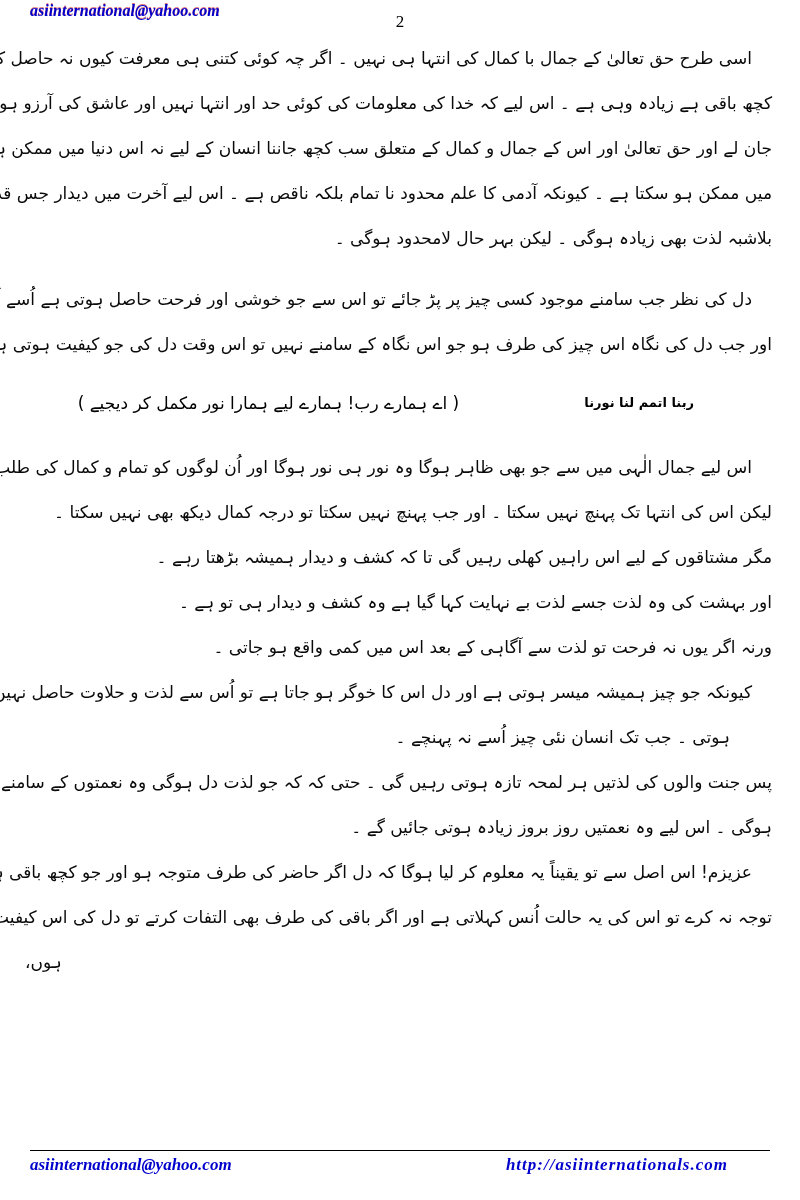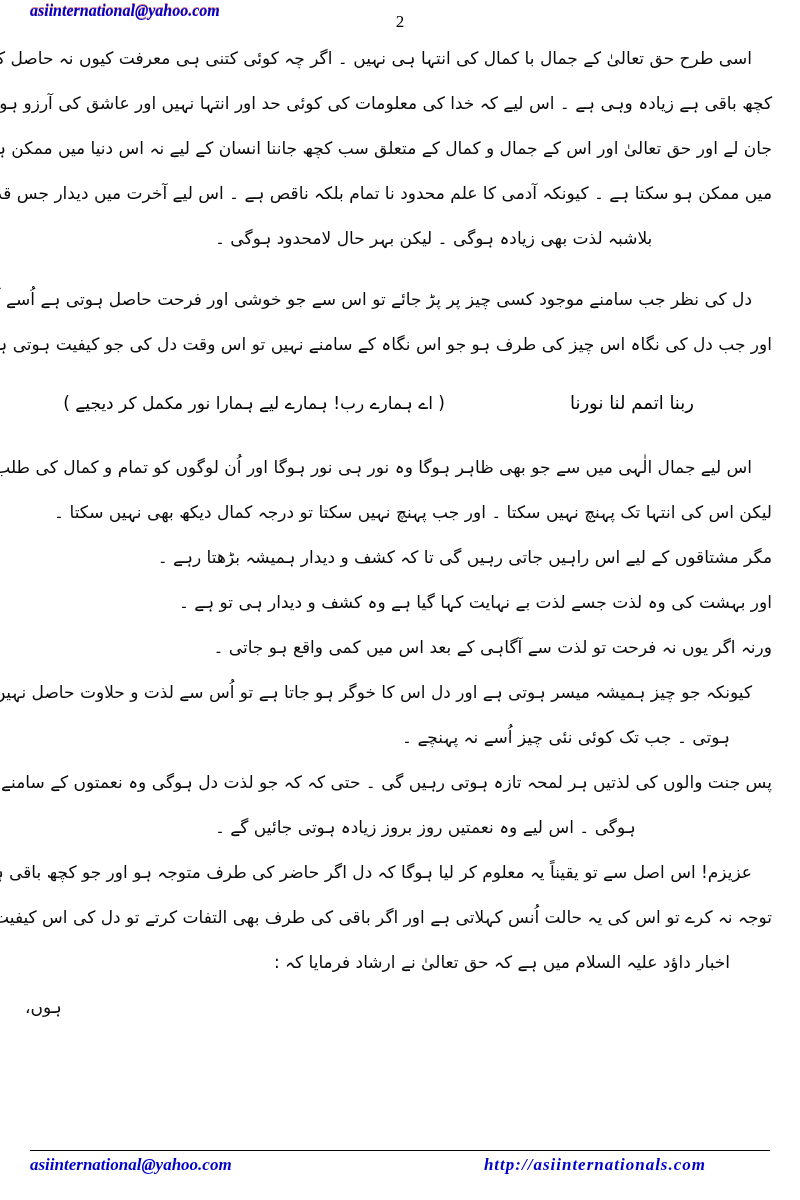--- a/index.html
+++ b/index.html
@@ -36,51 +36,52 @@
     direction: rtl; unicode-bidi: embed;
     text-align: right;
     font-size: 17px;
     height: 45px; line-height: 45px;
     white-space: nowrap;
     font-family: "DejaVu Sans", sans-serif;
     color: #0a0a0a;
   }
   .ind  { padding-right: 20px; }
   .pr40 { padding-right: 42px; }
-  .ctl  { text-align: left; padding-left: 190px; white-space: nowrap; }
+  .ctl  { text-align: right; padding-left: 190px; white-space: nowrap; }
   .ctr  { text-align: left; padding-left: 0; }
   .mtp  { margin-top: 16px; }
   .mtp2 { margin-top: 19px; }
   
   .dua {
     direction: rtl; display: flex; align-items: center;
     margin-top: 13px; height: 46px;
     padding-right: 78px;
   }
   .dua-ar {
-    font-size: 18px; line-height: 46px;
+    font-size: 13px; line-height: 46px;
     font-family: "DejaVu Sans", sans-serif;
     white-space: nowrap;
+    font-weight: bold;
   }
   .dua-tr {
     font-size: 17px; line-height: 46px;
     margin-right: 125px;
     white-space: nowrap;
   }
   
   .ftr { position: absolute; left: 30px; right: 30px; top: 1150px; }
   .ftr-rule { border-top: 1.5px solid #000; width: 100%; }
   .ftr-row { display: flex; justify-content: space-between; margin-top: 4px; }
   .ftr-email, .ftr-url {
     font-family: "Liberation Serif", serif;
     font-style: italic; font-weight: bold;
     font-size: 17px; color: #0000cd;
     text-decoration: none;
   }
-  .ftr-url { margin-right: 64px; letter-spacing: 1px; }
+  .ftr-url { margin-right: 42px; letter-spacing: 1px; }
 </style>
 </head>
 <body>
 
 <div class="hdr">
   <a class="hdr-email" href="#">asiinternational@yahoo.com</a>
   <div class="pageno">2</div>
 </div>
 
 <div class="sheet">
@@ -94,32 +95,31 @@
   <div class="ln ind mtp">دل کی نظر جب سامنے موجود کسی چیز پر پڑ جائے تو اس سے جو خوشی اور فرحت حاصل ہوتی ہے اُسے اُنس کہتے ہیں ۔</div>
   <div class="ln">اور جب دل کی نگاہ اس چیز کی طرف ہو جو اس نگاہ کے سامنے نہیں تو اس وقت دل کی جو کیفیت ہوتی ہے اسے شوق کہتے ہیں ۔</div>
 
   <div class="dua">
     <span class="dua-ar">ربنا اتمم لنا نورنا</span>
     <span class="dua-tr">( اے ہمارے رب! ہمارے لیے ہمارا نور مکمل کر دیجیے )</span>
   </div>
 
   <div class="ln ind mtp2">اس لیے جمال الٰہی میں سے جو بھی ظاہر ہوگا وہ نور ہی نور ہوگا اور اُن لوگوں کو تمام و کمال کی طلب ہوتی ہے ۔</div>
   <div class="ln">لیکن اس کی انتہا تک پہنچ نہیں سکتا ۔ اور جب پہنچ نہیں سکتا تو درجہ کمال دیکھ بھی نہیں سکتا ۔</div>
-  <div class="ln">مگر مشتاقوں کے لیے اس راہیں جاتی رہیں گی تا کہ کشف و دیدار ہمیشہ بڑھتا رہے ۔</div>
+  <div class="ln">مگر مشتاقوں کے لیے اس راہیں کھلی رہیں گی تا کہ کشف و دیدار ہمیشہ بڑھتا رہے ۔</div>
   <div class="ln">اور بہشت کی وہ لذت جسے لذت بے نہایت کہا گیا ہے وہ کشف و دیدار ہی تو ہے ۔</div>
   <div class="ln">ورنہ اگر یوں نہ فرحت تو لذت سے آگاہی کے بعد اس میں کمی واقع ہو جاتی ۔</div>
   <div class="ln ind">کیونکہ جو چیز ہمیشہ میسر ہوتی ہے اور دل اس کا خوگر ہو جاتا ہے تو اُس سے لذت و حلاوت حاصل نہیں</div>
-  <div class="ln pr40">ہوتی ۔ جب تک کوئی نئی چیز اُسے نہ پہنچے ۔</div>
+  <div class="ln pr40">ہوتی ۔ جب تک انسان نئی چیز اُسے نہ پہنچے ۔</div>
 
   <div class="ln">پس جنت والوں کی لذتیں ہر لمحہ تازہ ہوتی رہیں گی ۔ حتی کہ کہ جو لذت دل ہوگی وہ نعمتوں کے سامنے حقیر اور ناچیز معلوم</div>
   <div class="ln ctl">ہوگی ۔ اس لیے وہ نعمتیں روز بروز زیادہ ہوتی جائیں گے ۔</div>
 
   <div class="ln ind">عزیزم! اس اصل سے تو یقیناً یہ معلوم کر لیا ہوگا کہ دل اگر حاضر کی طرف متوجہ ہو اور جو کچھ باقی ہے اس کی طرف</div>
   <div class="ln">توجہ نہ کرے تو اس کی یہ حالت اُنس کہلاتی ہے اور اگر باقی کی طرف بھی التفات کرتے تو دل کی اس کیفیت کا نام شوق ہے ۔</div>
-  <div class="ln pr40">اخبار داؤد علیہ السلام میں ہے کہ حق تعالیٰ نے ارشاد فرمایا کہ :</div>
 
   <div class="ln ctr">ہوں،</div>
 
 </div>
 
 <div class="ftr">
   <div class="ftr-rule"></div>
   <div class="ftr-row">
     <a class="ftr-email" href="#">asiinternational@yahoo.com</a>
     <a class="ftr-url" href="#">http://asiinternationals.com</a>

